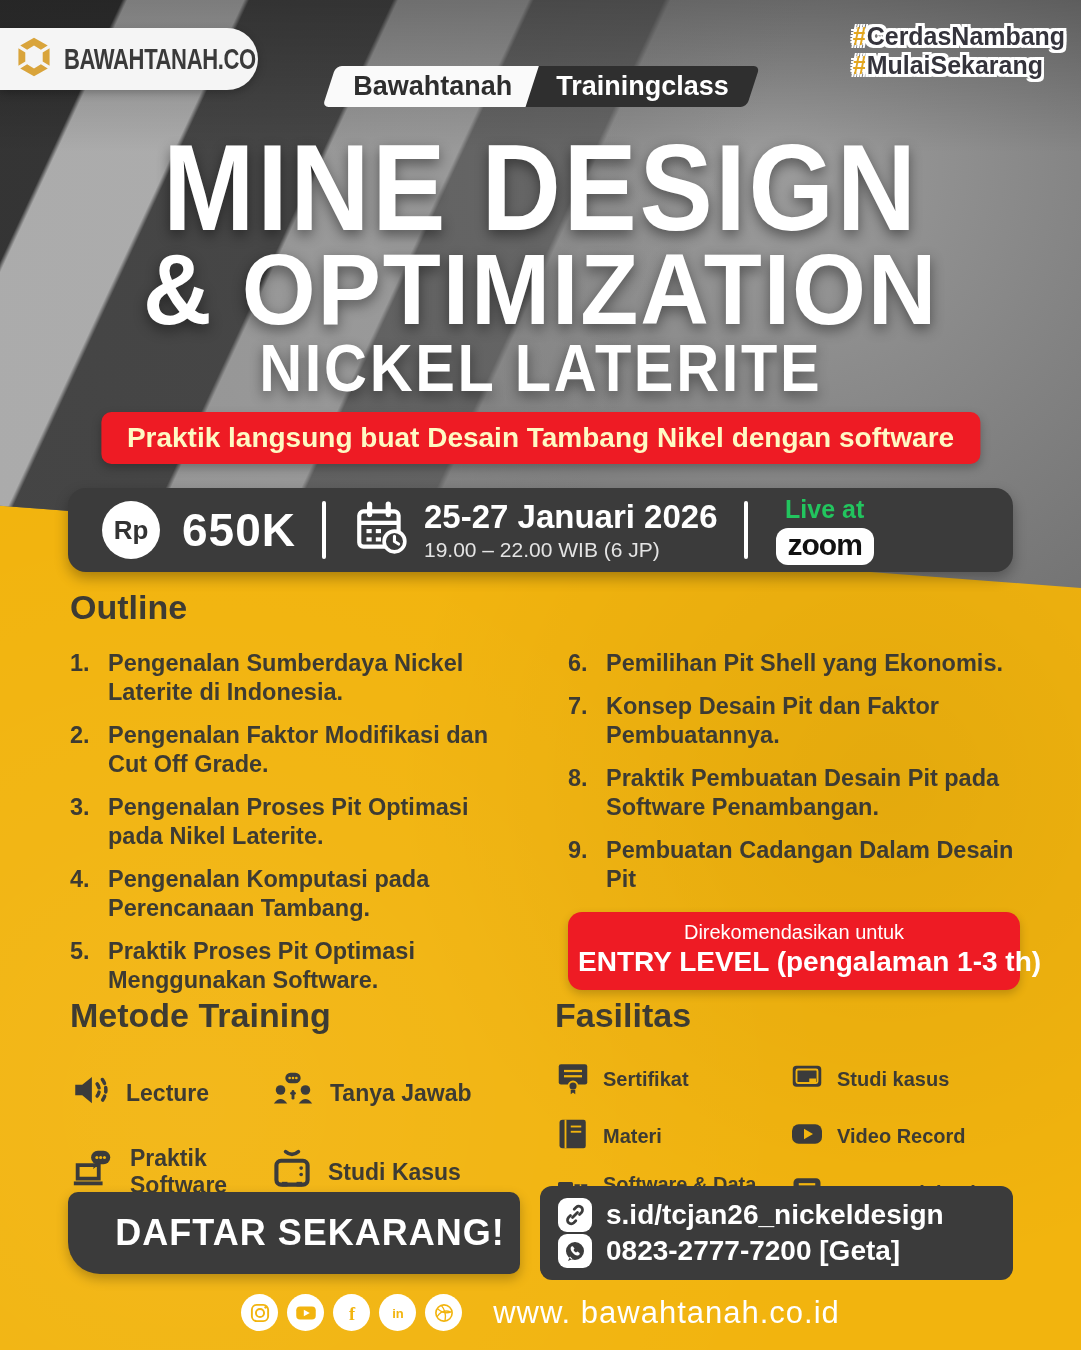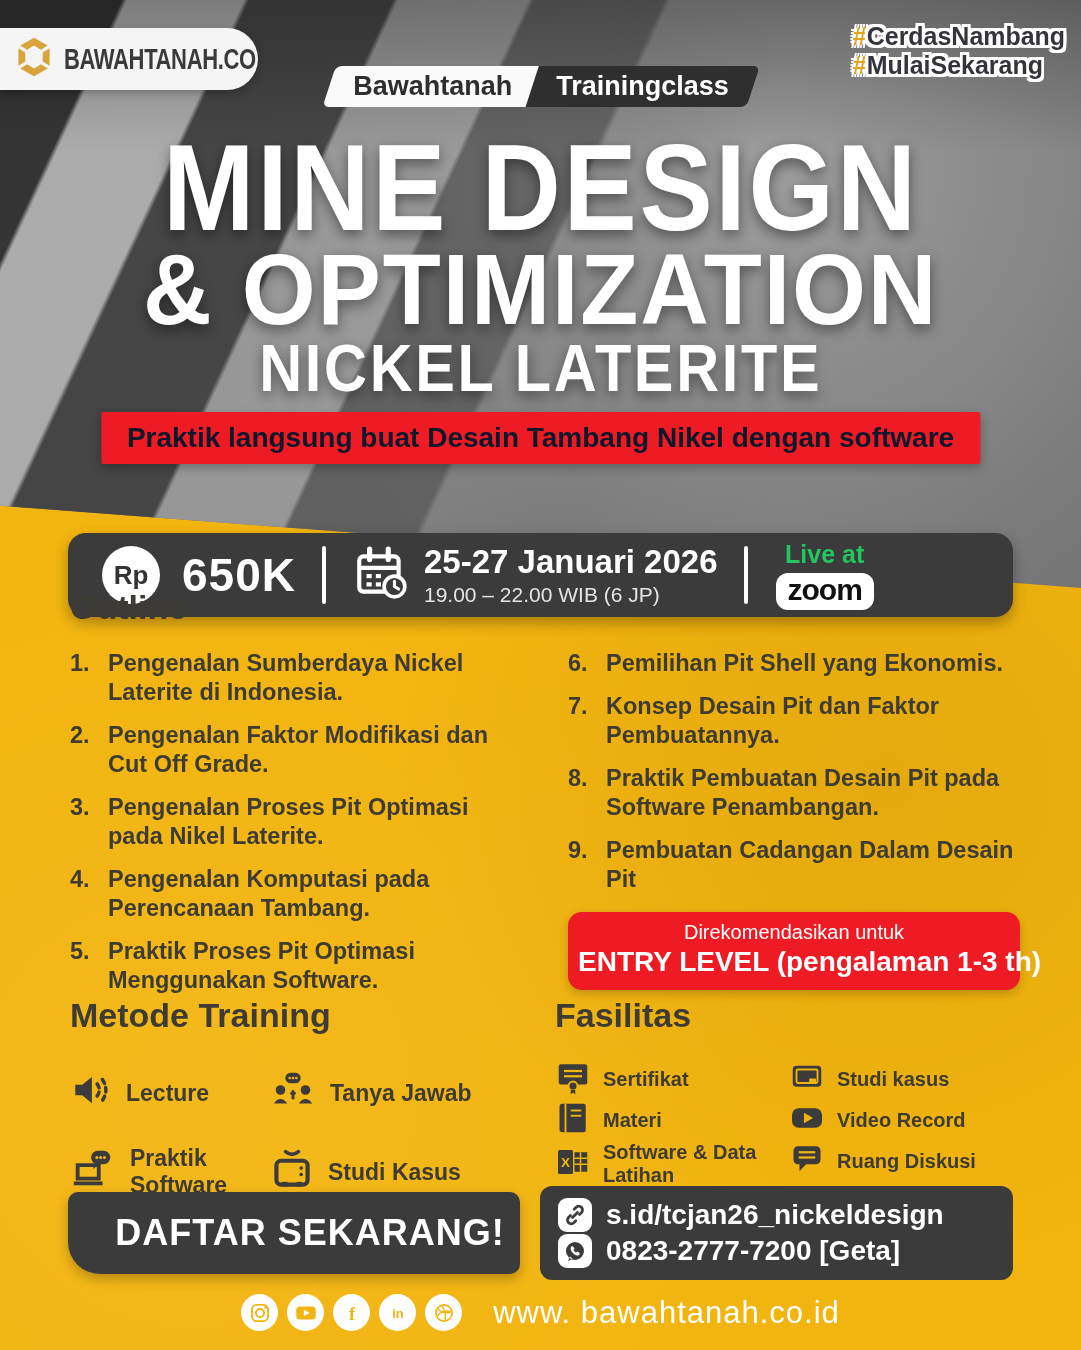--- a/index.html
+++ b/index.html
@@ -59,29 +59,29 @@
   .hero-line > span { display:inline-block; }
   .hero-1 { top:118px; font-size:122px; letter-spacing:3px; }
   .hero-1 > span { transform:scaleX(.9); }
   .hero-2 { top:232px; font-size:100px; letter-spacing:2px; }
   .hero-2 > span { transform:scaleX(.95); }
   .hero-3 { top:330px; font-size:66px; letter-spacing:3px; }
   .hero-3 > span { transform:scaleX(.9); }
   
   .tagline {
     position:absolute; top:412px; left:50%; transform:translateX(-50%);
-    background:#EE1B24; color:#0f172a; font-weight:bold; font-size:28px;
-    padding:10px 26px; border-radius:2px; white-space:nowrap;
+    background:#EE1B24; color:#fef9c3; font-weight:bold; font-size:28px;
+    padding:10px 26px; border-radius:10px; white-space:nowrap;
     box-shadow:0 4px 10px rgba(0,0,0,.25);
   }
   
   .info-bar {
     position:absolute; left:68px; top:488px; width:945px; height:84px;
     background:#3B3B3B; border-radius:18px; display:flex; align-items:center;
-    padding:0 34px; box-shadow:0 6px 14px rgba(0,0,0,.3);margin-top:45px;
+    padding:0 34px; box-shadow:0 6px 14px rgba(0,0,0,.3);
   }
   .rp-circle { width:58px; height:58px; border-radius:50%; background:#fff;
     display:flex; align-items:center; justify-content:center;
     font-size:26px; font-weight:bold; color:#333; flex:0 0 auto; }
   .price { color:#fff; font-size:46px; font-weight:bold; margin-left:22px; letter-spacing:1px; }
   .vdiv { width:4px; height:58px; background:#fff; border-radius:2px; margin:0 26px; flex:0 0 auto; }
   .date-wrap { display:flex; align-items:center; gap:14px; }
   .date-text .d1 { color:#fff; font-size:33px; font-weight:bold; white-space:nowrap; }
   .date-text .d2 { color:#E4E4E4; font-size:21px; margin-top:2px; white-space:nowrap; }
   .live-wrap { display:flex; flex-direction:column; align-items:center; gap:4px; margin-left:2px; }
@@ -102,21 +102,21 @@
   .reco-box .r2 { font-size:28px; font-weight:bold; margin-top:2px; white-space:nowrap; }
   
   .methods { position:absolute; left:70px; top:996px; width:470px; }
   .m-grid { display:grid; grid-template-columns:190px 1fr; gap:26px 10px; margin-top:32px; }
   .m-item { display:flex; align-items:center; gap:14px; color:#3D3B33;
     font-weight:bold; font-size:23px; line-height:27px; }
   .m-item svg { flex:0 0 auto; }
   
   .facilities { position:absolute; left:555px; top:996px; width:470px; }
   .f-cols { display:flex; gap:24px; margin-top:24px; }
-  .f-col { display:flex; flex-direction:column; gap:0; }
+  .f-col { display:flex; flex-direction:column; gap:16px; }
   .f-col.c1 { width:210px; } .f-col.c2 { width:230px; }
   .f-item { display:flex; align-items:center; gap:12px; color:#3D3B33;
     font-weight:bold; font-size:20px; line-height:23px; }
   .f-item svg { flex:0 0 auto; }
   
   .register-btn {
     position:absolute; left:68px; top:1192px; width:452px; height:82px;
     background:#3B3B3B; color:#fff; font-weight:bold; font-size:36px;
     display:flex; align-items:center; justify-content:center; letter-spacing:1px;
     border-radius:10px 10px 10px 32px; box-shadow:0 5px 12px rgba(0,0,0,.25);

